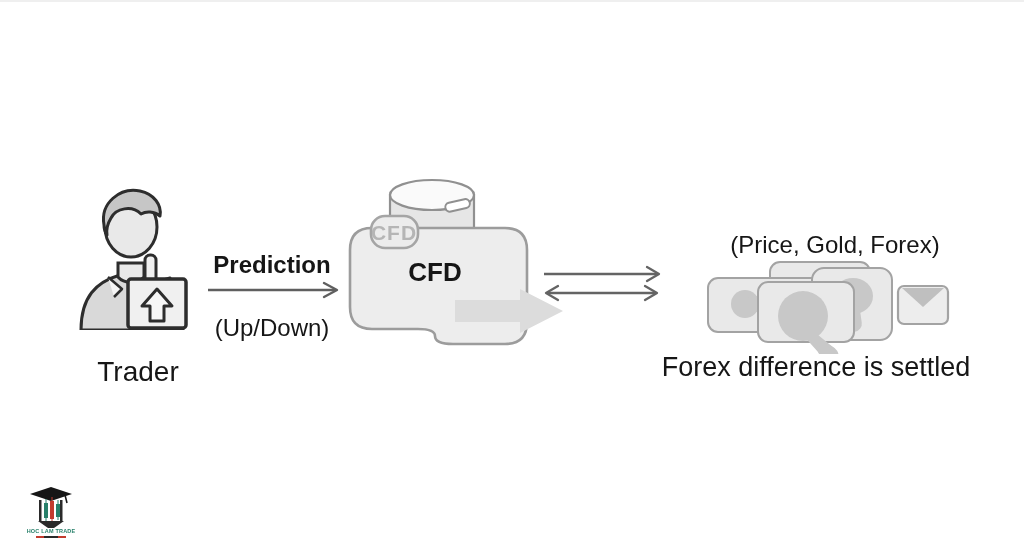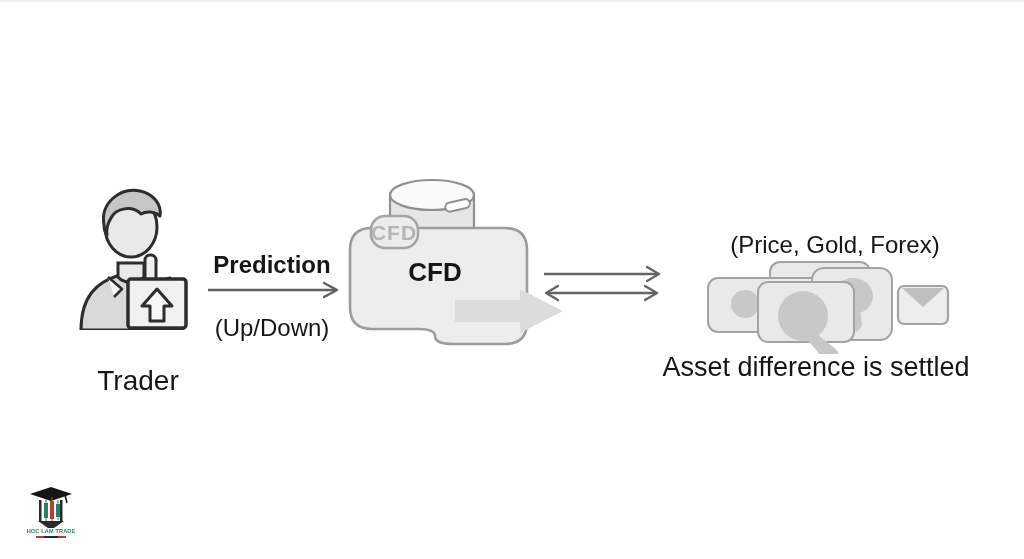--- a/index.html
+++ b/index.html
@@ -4,21 +4,21 @@
 <style>
   html,body{margin:0;padding:0;background:#fff;}
   .stage{
     position:relative;width:1024px;height:559px;background:#ffffff;overflow:hidden;
     font-family:"Liberation Sans", sans-serif;color:#111;
   }
   .abs{position:absolute;}
   .frame-top{left:0;top:0;width:1024px;height:2px;background:#ececec;opacity:.85;}
   .label{color:#161616;}
   .center{text-align:center;}
-  .trader-label{left:88px;top:365px;width:100px;font-size:28px;font-weight:500;}
+  .trader-label{left:88px;top:356px;width:100px;font-size:28px;font-weight:500;}
   .pred-label{left:198px;top:251px;width:148px;font-size:24px;font-weight:700;}
   .updown-label{left:198px;top:306px;width:148px;font-size:24px;font-weight:500;margin-top:8px;}
   .contract-title{left:365px;top:258px;width:140px;font-size:26px;font-weight:700;line-height:29px;}
   .badge-label{left:369px;top:221px;width:50px;font-size:21px;font-weight:700;color:#b5b5b5;letter-spacing:1px;}
   .market-title{left:680px;top:200px;width:310px;font-size:26px;font-weight:600;}
   .market-subtitle{left:680px;top:231px;width:310px;font-size:24px;font-weight:400;}
   .market-caption{left:660px;top:352px;width:312px;font-size:27px;font-weight:400;}
   .logo-text{left:24px;top:528px;width:54px;font-size:5.5px;font-weight:700;color:#27806a;letter-spacing:.2px;text-align:center;}
   .logo-bar{left:36px;top:536px;width:30px;height:2px;
     background:linear-gradient(90deg,#c23b2e 0 28%,#2a2a2a 28% 72%,#c23b2e 72%);}
@@ -108,21 +108,21 @@
     <circle cx="103" cy="58" r="25" fill="#c8c8c8"></circle>
     <path d="M112 72 L134 90 Q138 94 133 97 L126 99 Q121 100 118 94 L102 76 Z" fill="#c8c8c8"></path>
     <ellipse cx="128" cy="94" rx="11" ry="7" fill="#c8c8c8" transform="rotate(25 128 94)"></ellipse>
 
     <g>
       <rect x="198" y="28" width="50" height="38" rx="6" fill="#ededed" stroke="#a3a3a3" stroke-width="2.2"></rect>
       <polygon points="202,30 244,30 223,49" fill="#bfbfbf"></polygon>
     </g>
   </svg>
 
-  <div class="abs label center market-caption">Asset difference is settled</div>
+  <div class="abs label center market-caption">Forex difference is settled</div>
 
   <svg class="abs" style="left:27px;top:486px;" width="48" height="42" viewBox="0 0 48 42">
     <polygon points="24,1 45,8 24,15 3,8" fill="#161616"></polygon>
     <path d="M38 9 L40 17" stroke="#161616" stroke-width="1.5"></path>
     <rect x="12" y="14" width="2.5" height="21" fill="#2a2a2a"></rect>
     <rect x="33" y="14" width="2.5" height="21" fill="#2a2a2a"></rect>
     <path d="M19 13 V36" stroke="#27806a" stroke-width="1"></path>
     <rect x="17" y="17" width="4" height="15" fill="#27806a"></rect>
     <path d="M25 11 V36" stroke="#c23b2e" stroke-width="1"></path>
     <rect x="23" y="15" width="4" height="18" fill="#c23b2e"></rect>

